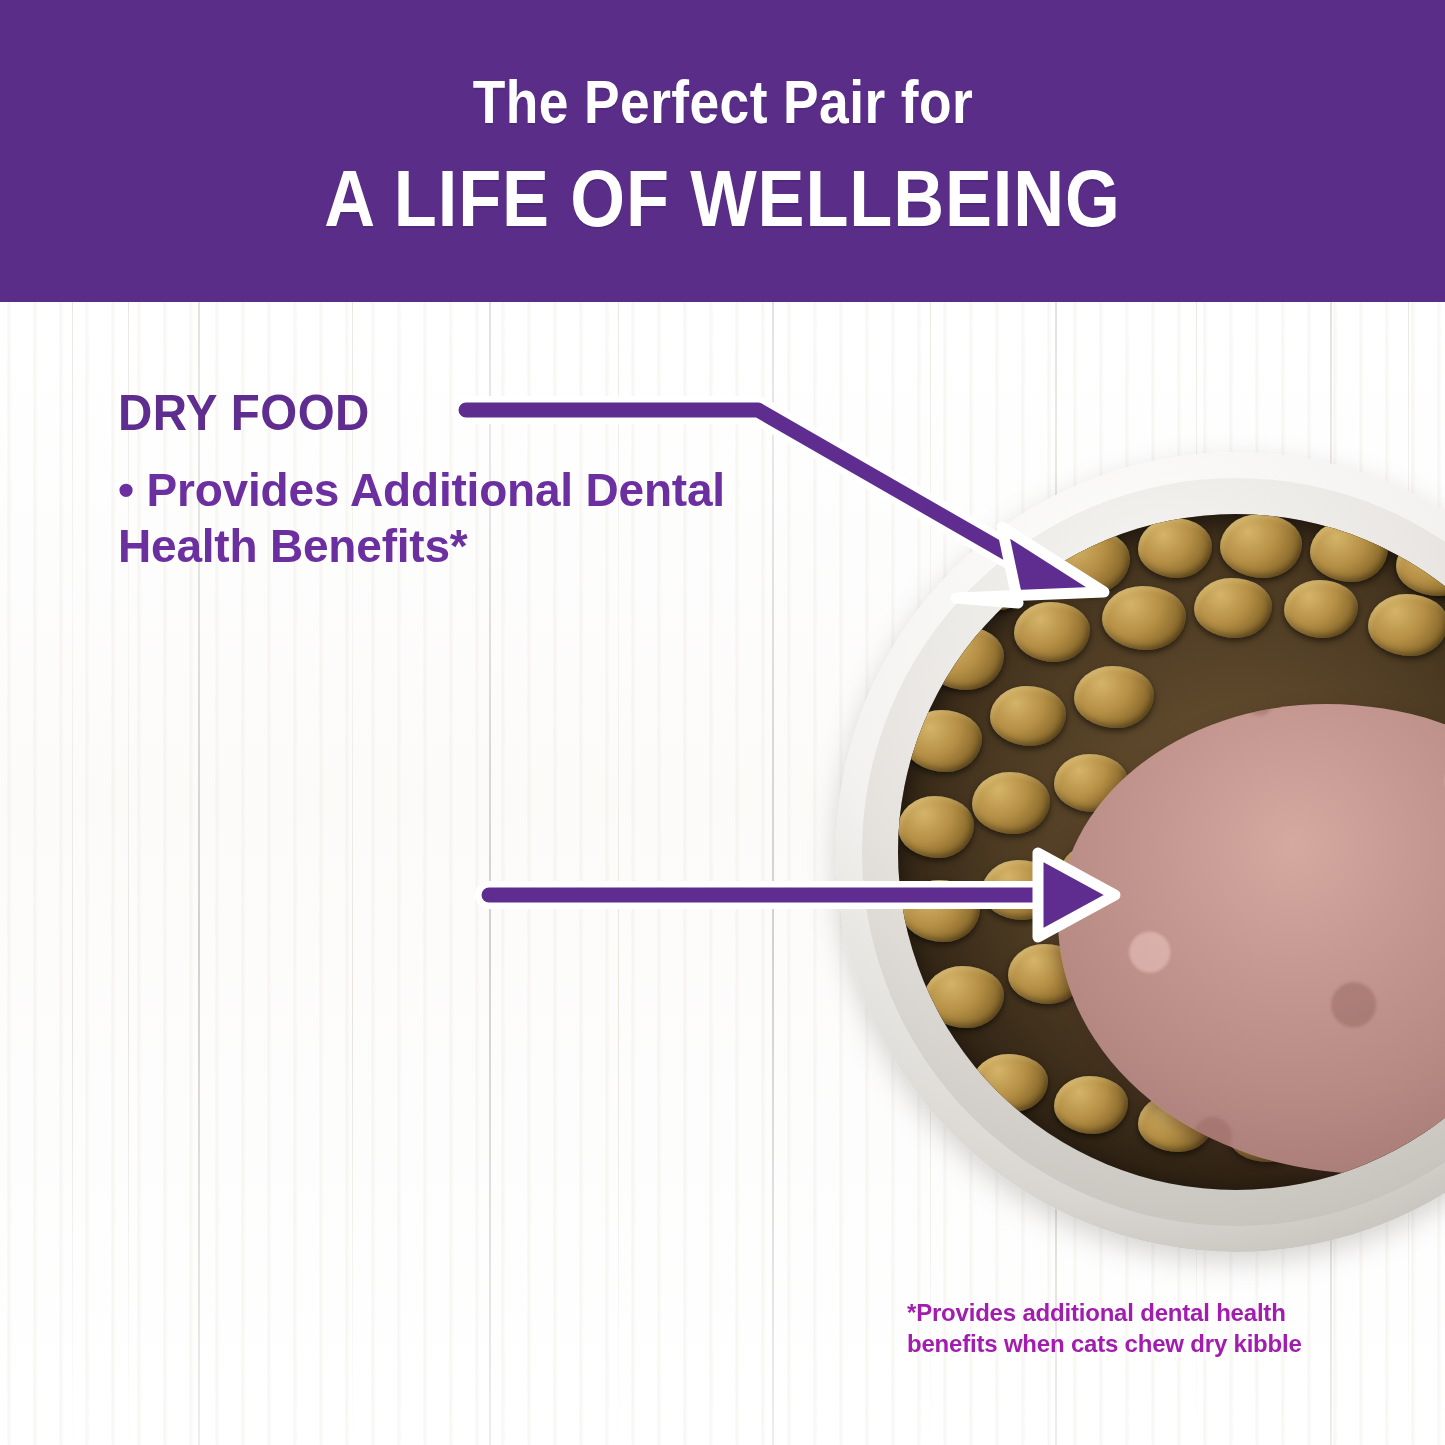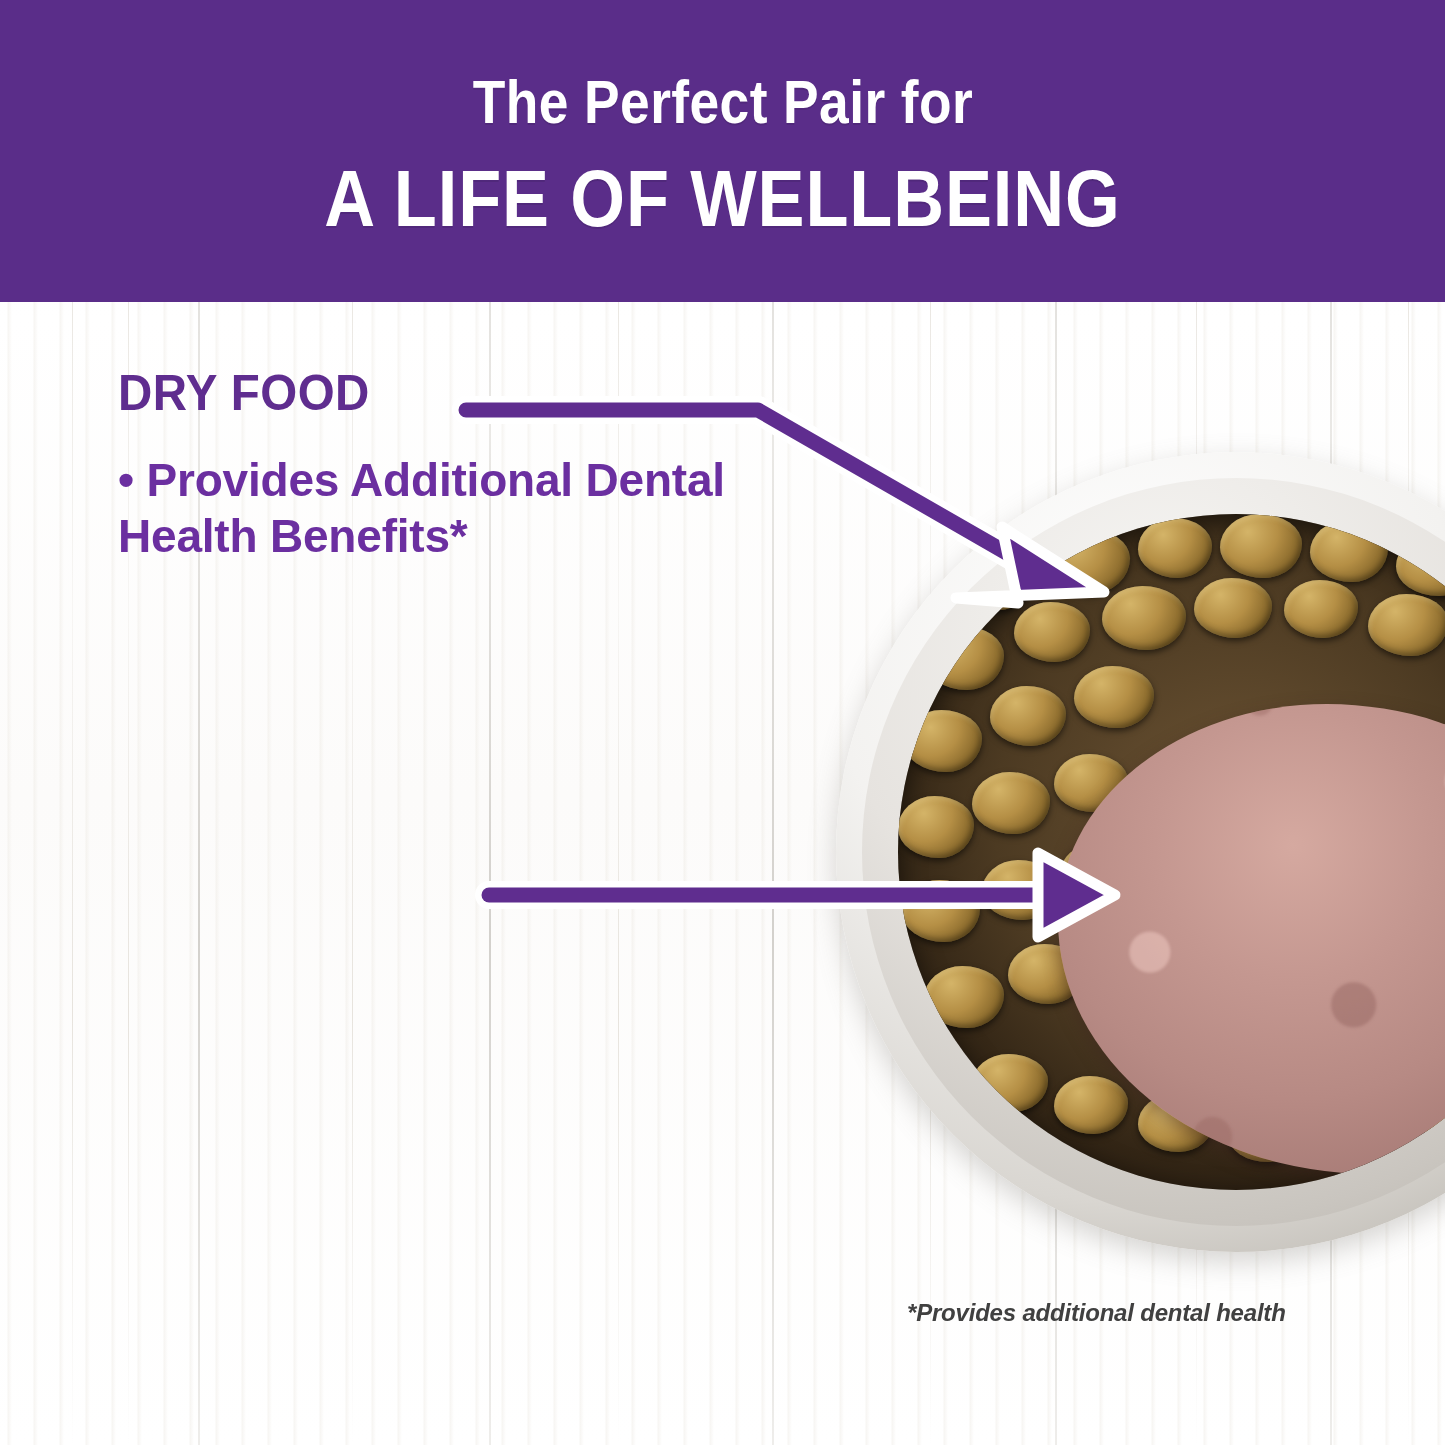--- a/index.html
+++ b/index.html
@@ -88,40 +88,40 @@
     transform: scaleX(0.88);
     transform-origin: center;
     white-space: nowrap;
     text-shadow: 0 2px 0 rgba(0,0,0,0.10);
   }
 
   
   .copy {
     position: absolute;
     left: 118px;
-    top: 368px;
+    top: 388px;
     width: 700px;
   }
   .section-title {
     color: #5f2d8f;
     font-size: 50px;
     font-weight: bold;
     letter-spacing: 0.5px;
     line-height: 1.0;
     transform: scaleX(0.95);
     transform-origin: left center;
     white-space: nowrap;
   }
   .bullet {
     color: #6b2fa0;
     font-size: 46px;
     font-weight: bold;
     line-height: 1.22;
     letter-spacing: -0.2px;
-    margin-top: 34px;
+    margin-top: 24px;
     max-width: 660px;
   }
   .bullet .dot {
     color: #6b2fa0;
   }
   .sec-dry { }
   .sec-wet { margin-top: 64px; }
 
   
   .arrow-svg {
@@ -204,26 +204,25 @@
     filter: blur(1.5px);
   }
 
   
   .footnote {
     position: absolute;
     right: 108px;
     top: 1297px;
     width: 430px;
     text-align: left;
-    color: #404040;
+    color: #a21caf;
     font-size: 24px;
     font-weight: bold;
     line-height: 1.30;
     letter-spacing: -0.2px;
-    font-style: italic;
   }
 </style>
 </head>
 <body>
 
 <div id="page">
 
   <div class="wood"></div>
   <div class="seam" style="left:198px;"></div>
   <div class="seam" style="left:489px;"></div>
@@ -316,15 +315,16 @@
       <div class="bullet">
         <span class="dot">•</span>
         <span>Provides Additional Dental Health Benefits*</span>
       </div>
     </div>
 
   </div>
 
   <div class="footnote">
     <div>*Provides additional dental health</div>
+    <div>benefits when cats chew dry kibble</div>
   </div>
 
 </div>
 
 </body></html>

